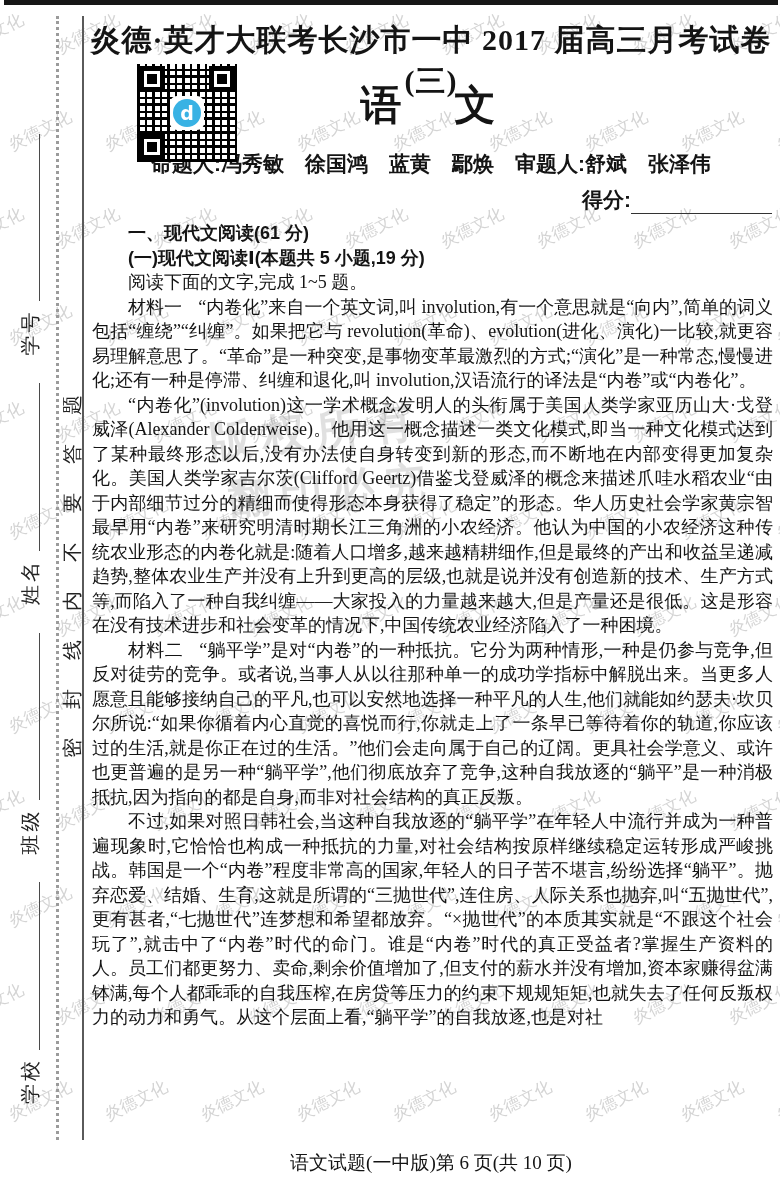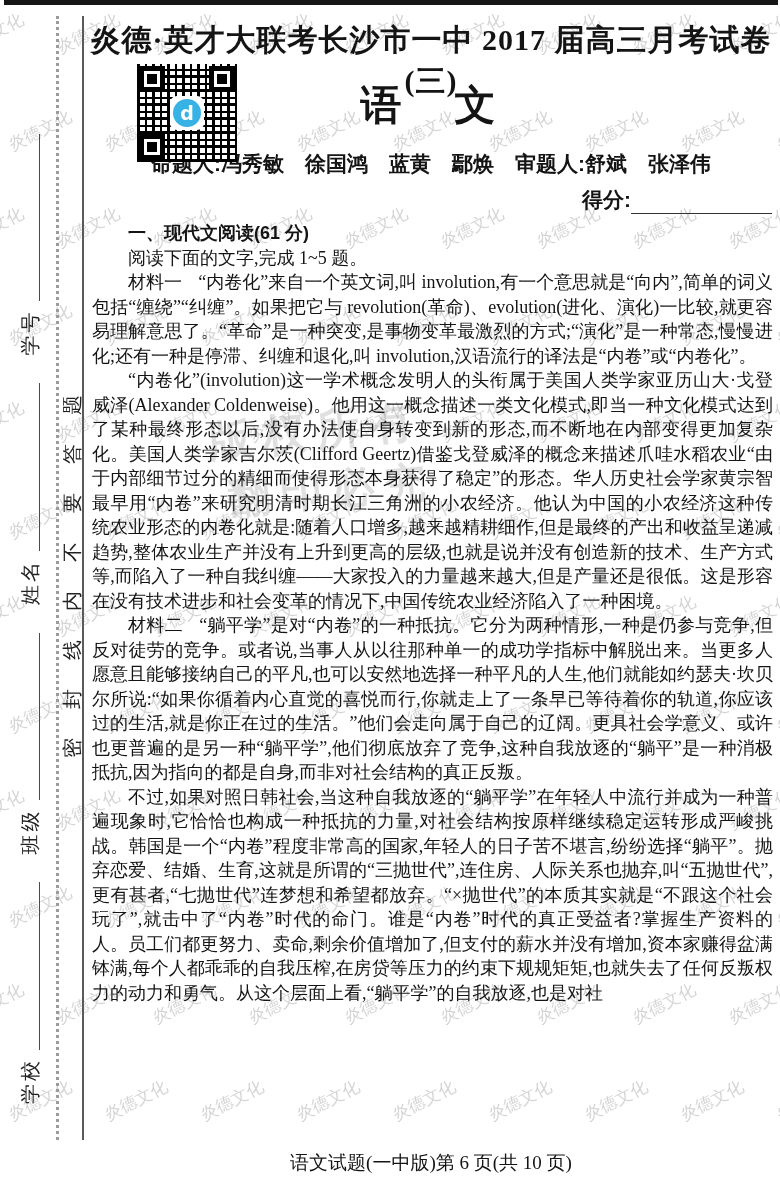--- a/index.html
+++ b/index.html
@@ -244,20 +244,21 @@
   <div class="qr-finder qr-tl"></div>
   <div class="qr-finder qr-tr"></div>
   <div class="qr-finder qr-bl"></div>
   <div class="qr-logo">
     <span class="qr-logo-circle">d</span>
   </div>
 </div>
 
 <div class="body-text">
   <p class="h-bold no-indent">一、现代文阅读(61 分)</p>
+  <p class="h-bold">(一)现代文阅读Ⅰ(本题共 5 小题,19 分)</p>
   <p>阅读下面的文字,完成 1~5 题。</p>
   <p><span class="lead">材料一</span><span>“内卷化”来自一个英文词,叫 involution,有一个意思就是“向内”,简单的词义包括“缠绕”“纠缠”。如果把它与 revolution(革命)、evolution(进化、演化)一比较,就更容易理解意思了。“革命”是一种突变,是事物变革最激烈的方式;“演化”是一种常态,慢慢进化;还有一种是停滞、纠缠和退化,叫 involution,汉语流行的译法是“内卷”或“内卷化”。</span></p>
   <p>“内卷化”(involution)这一学术概念发明人的头衔属于美国人类学家亚历山大·戈登威泽(Alexander Coldenweise)。他用这一概念描述一类文化模式,即当一种文化模式达到了某种最终形态以后,没有办法使自身转变到新的形态,而不断地在内部变得更加复杂化。美国人类学家吉尔茨(Clifford Geertz)借鉴戈登威泽的概念来描述爪哇水稻农业“由于内部细节过分的精细而使得形态本身获得了稳定”的形态。华人历史社会学家黄宗智最早用“内卷”来研究明清时期长江三角洲的小农经济。他认为中国的小农经济这种传统农业形态的内卷化就是:随着人口增多,越来越精耕细作,但是最终的产出和收益呈递减趋势,整体农业生产并没有上升到更高的层级,也就是说并没有创造新的技术、生产方式等,而陷入了一种自我纠缠——大家投入的力量越来越大,但是产量还是很低。这是形容在没有技术进步和社会变革的情况下,中国传统农业经济陷入了一种困境。</p>
   <p><span class="lead">材料二</span><span>“躺平学”是对“内卷”的一种抵抗。它分为两种情形,一种是仍参与竞争,但反对徒劳的竞争。或者说,当事人从以往那种单一的成功学指标中解脱出来。当更多人愿意且能够接纳自己的平凡,也可以安然地选择一种平凡的人生,他们就能如约瑟夫·坎贝尔所说:“如果你循着内心直觉的喜悦而行,你就走上了一条早已等待着你的轨道,你应该过的生活,就是你正在过的生活。”他们会走向属于自己的辽阔。更具社会学意义、或许也更普遍的是另一种“躺平学”,他们彻底放弃了竞争,这种自我放逐的“躺平”是一种消极抵抗,因为指向的都是自身,而非对社会结构的真正反叛。</span></p>
   <p>不过,如果对照日韩社会,当这种自我放逐的“躺平学”在年轻人中流行并成为一种普遍现象时,它恰恰也构成一种抵抗的力量,对社会结构按原样继续稳定运转形成严峻挑战。韩国是一个“内卷”程度非常高的国家,年轻人的日子苦不堪言,纷纷选择“躺平”。抛弃恋爱、结婚、生育,这就是所谓的“三抛世代”,连住房、人际关系也抛弃,叫“五抛世代”,更有甚者,“七抛世代”连梦想和希望都放弃。“×抛世代”的本质其实就是“不跟这个社会玩了”,就击中了“内卷”时代的命门。谁是“内卷”时代的真正受益者?掌握生产资料的人。员工们都更努力、卖命,剩余价值增加了,但支付的薪水并没有增加,资本家赚得盆满钵满,每个人都乖乖的自我压榨,在房贷等压力的约束下规规矩矩,也就失去了任何反叛权力的动力和勇气。从这个层面上看,“躺平学”的自我放逐,也是对社</p>
 </div>
 
 <div class="footer">语文试题(一中版)第 6 页(共 10 页)</div>
 
 </body></html>

